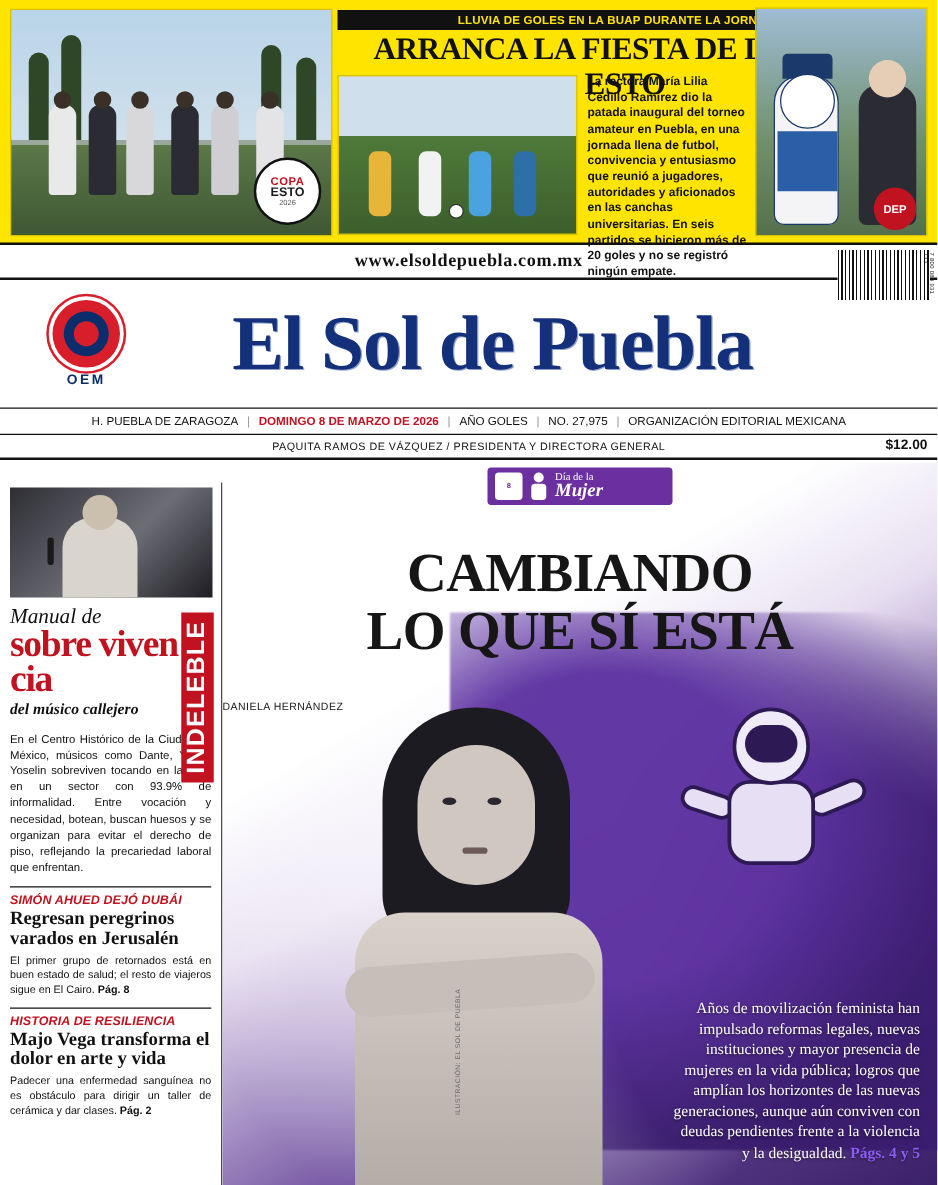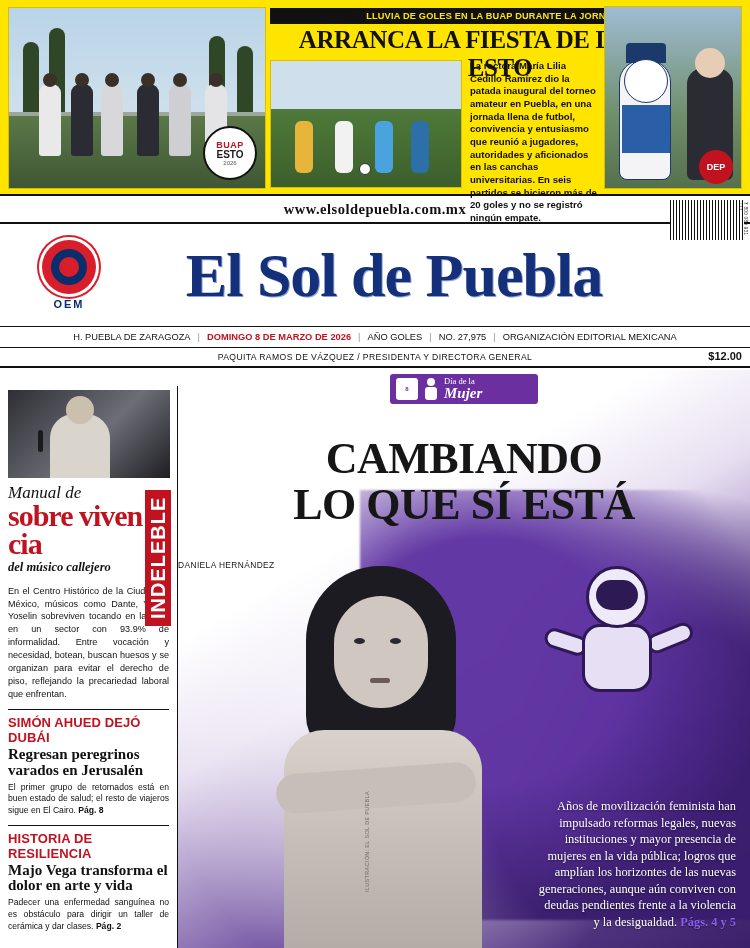--- a/index.html
+++ b/index.html
@@ -178,21 +178,21 @@
   .indeleble {
     position:absolute; right:6px; top:104px; width:26px; height:136px;
     background:#c1121f; color:#fff; writing-mode: vertical-rl; text-orientation: mixed;
     transform: rotate(180deg); font-weight:bold; font-size:20px; letter-spacing:1px;
     display:flex; align-items:center; justify-content:center; padding:4px 0;
   }
   .lc-body {
     margin-top:10px; font-size:9.1px; line-height:1.42; text-align:justify; color:#111;
   }
   .rule { border-top:1px solid #111; margin:8px 0 5px; }
-  .red-kicker { color:#c1121f; font-weight:bold; font-size:13px; letter-spacing:.1px; }
+  .red-kicker { color:#c1121f; font-weight:bold; font-size:10px; letter-spacing:.1px;font-style:italic; }
   .lc-head {
     font-family:"Liberation Serif", serif; font-weight:bold; font-size:15px;
     line-height:1.06; color:#111; margin:2px 0 3px;
   }
   .lc-deck { font-size:8.6px; line-height:1.36; color:#111; text-align:justify; }
   .lc-deck b { font-weight:bold; }
 
   
   .main {
     position:absolute; left:178px; top:370px; width:572px; height:578px;
@@ -297,21 +297,21 @@
       <div class="tree t3"></div>
       <div class="tree t4"></div>
       <div class="fence"></div>
       <div class="person p1"></div>
       <div class="person dark p2"></div>
       <div class="person p3"></div>
       <div class="person dark p4"></div>
       <div class="person p5"></div>
       <div class="person p6"></div>
       <div class="copa-badge">
-        <b>BUAP</b>
+        <b>COPA</b>
         <span>ESTO</span>
         <i>2026</i>
       </div>
     </div>
 
     <div class="kicker-bar">LLUVIA DE GOLES EN LA BUAP DURANTE LA JORNADA 1</div>
     <div class="tb-headline">ARRANCA LA FIESTA DE LA COPA ESTO</div>
 
     <div class="tb-photo2">
       <div class="pl a"></div>

